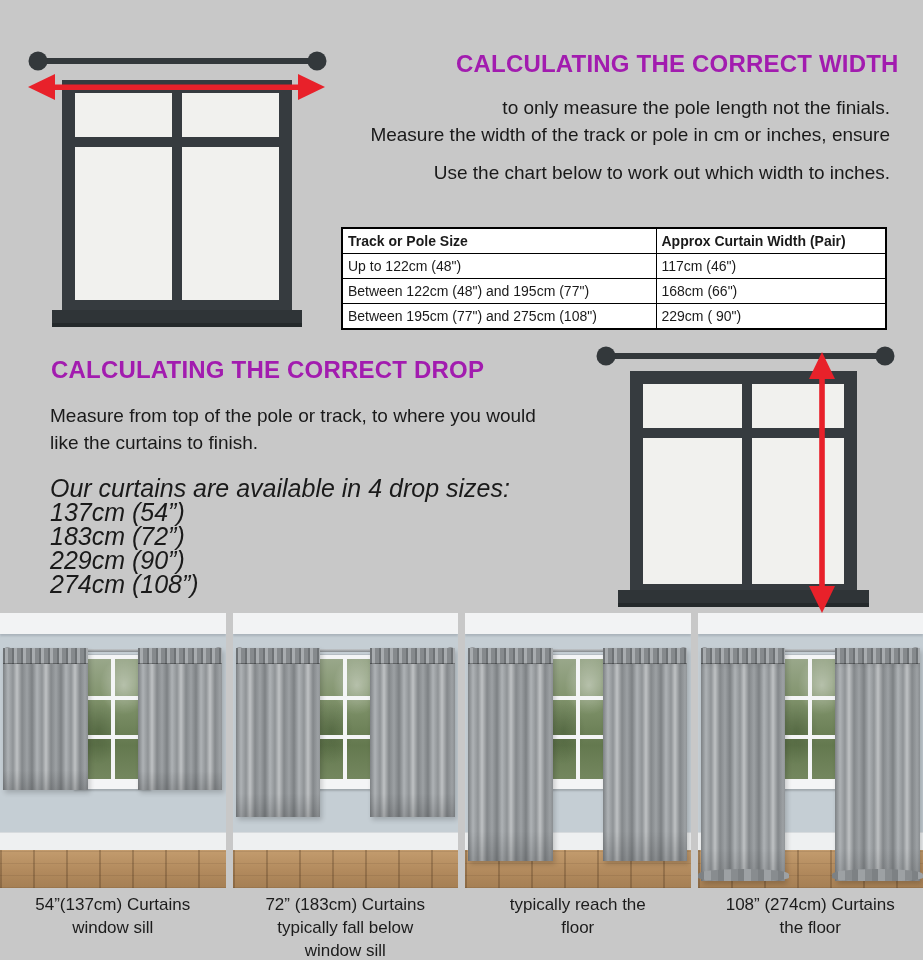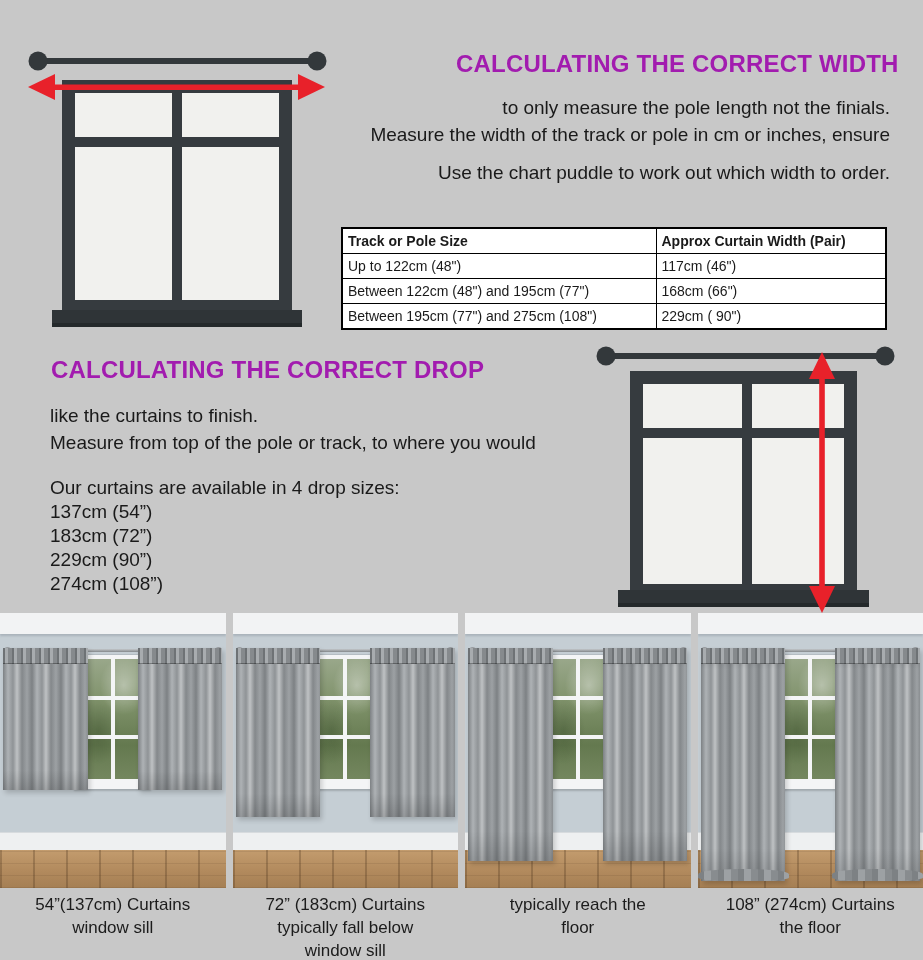--- a/index.html
+++ b/index.html
@@ -13,21 +13,21 @@
   }
   .abs{position:absolute;}
 
   
   .section-title{font-size:24px;font-weight:bold;letter-spacing:.2px;color:#a21caf;white-space:nowrap;}
   .width-title{left:456px;top:50px;}
   .width-intro{right:33px;top:94px;text-align:right;font-size:19px;line-height:27px;}
   .width-note{right:33px;top:162px;text-align:right;font-size:19px;}
   .drop-title{left:51px;top:356px;}
   .drop-intro{left:50px;top:402px;font-size:19px;line-height:27px;}
-  .drop-sizes{left:50px;top:476px;font-size:19px;line-height:24px;}
+  .drop-sizes{left:50px;top:476px;font-size:25px;line-height:24px;font-style:italic;}
 
   
   .size-table{
     left:341px;top:227px;
     border-collapse:collapse;
     background:#ffffff;
     font-size:14px;
     table-layout:fixed;
   }
   .size-table td,.size-table th{
@@ -135,21 +135,21 @@
     </g>
   </svg>
 
   <div class="abs section-title width-title">CALCULATING THE CORRECT WIDTH</div>
 
   <div class="abs width-intro">
     <div>to only measure the pole length not the finials.</div>
     <div>Measure the width of the track or pole in cm or inches, ensure</div>
   </div>
 
-  <div class="abs width-note">Use the chart puddle to work out which width to order.</div>
+  <div class="abs width-note">Use the chart below to work out which width to inches.</div>
 
   <table class="abs size-table">
     <colgroup>
         <col class="col-track">
         <col class="col-width">
       </colgroup>
     <tbody>
         <tr>
       <th>Track or Pole Size</th>
       <th>Approx Curtain Width (Pair)</th>
@@ -165,22 +165,22 @@
     <tr>
       <td>Between 195cm (77") and 275cm (108")</td>
       <td>229cm ( 90")</td>
     </tr>
   </tbody>
     </table>
 
   <div class="abs section-title drop-title">CALCULATING THE CORRECT DROP</div>
 
   <div class="abs drop-intro">
+    <div>Measure from top of the pole or track, to where you would</div>
     <div>like the curtains to finish.</div>
-    <div>Measure from top of the pole or track, to where you would</div>
   </div>
 
   <div class="abs drop-sizes">
     <div>Our curtains are available in 4 drop sizes:</div>
     <div>137cm (54”)</div>
     <div>183cm (72”)</div>
     <div>229cm (90”)</div>
     <div>274cm (108”)</div>
   </div>
 

